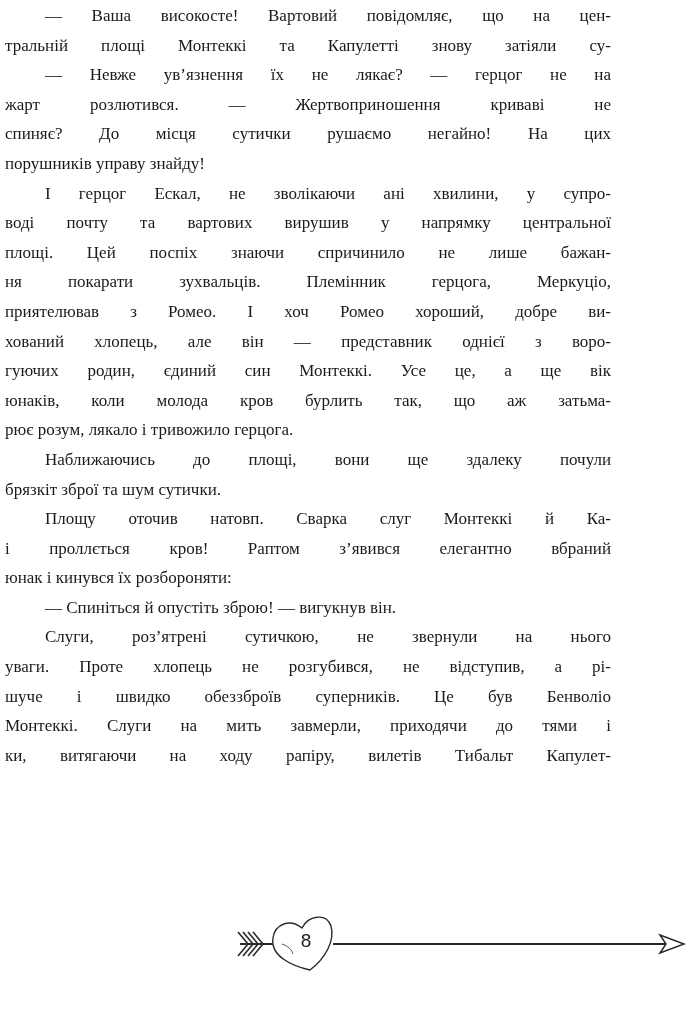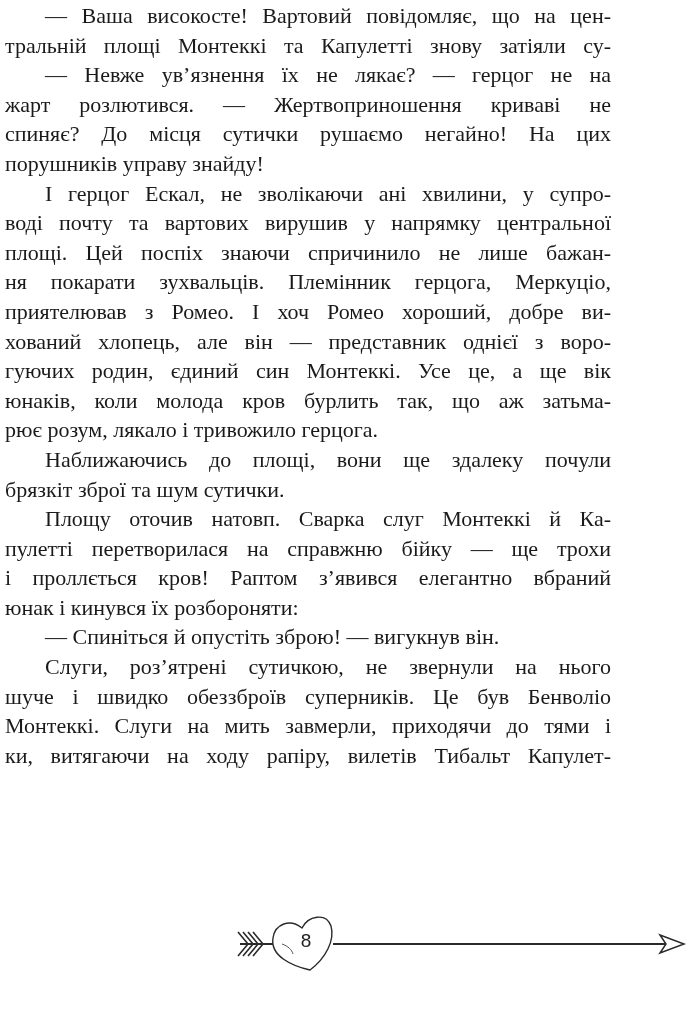--- a/index.html
+++ b/index.html
@@ -3,21 +3,21 @@
 <meta charset="utf-8">
 <style>
   html, body { margin: 0; padding: 0; background: #ffffff; }
   body { width: 690px; height: 1024px; position: relative; overflow: hidden; }
   .page-text {
     position: absolute;
     left: 5px;
     top: 1px;
     width: 606px;
     font-family: "Liberation Serif", "DejaVu Serif", serif;
-    font-size: 22px;
+    font-size: 17px;
     line-height: 29.6px;
     color: #1a1a1a;
   }
   .line {
     display: block;
     white-space: nowrap;
     text-align: justify;
     text-align-last: justify;
     height: 29.6px;
   }
@@ -56,25 +56,25 @@
   <span class="line">площі. Цей поспіх знаючи спричинило не лише бажан-</span>
   <span class="line">ня покарати зухвальців. Племінник герцога, Меркуціо,</span>
   <span class="line">приятелював з Ромео. І хоч Ромео хороший, добре ви-</span>
   <span class="line">хований хлопець, але він — представник однієї з воро-</span>
   <span class="line">гуючих родин, єдиний син Монтеккі. Усе це, а ще вік</span>
   <span class="line">юнаків, коли молода кров бурлить так, що аж затьма-</span>
   <span class="line last">рює розум, лякало і тривожило герцога.</span>
   <span class="line indent">Наближаючись до площі, вони ще здалеку почули</span>
   <span class="line last">брязкіт зброї та шум сутички.</span>
   <span class="line indent">Площу оточив натовп. Сварка слуг Монтеккі й Ка-</span>
-  <span class="line">пулетті перетворилася на справжню бійку — ще трохи</span>
   <span class="line">і проллється кров! Раптом з’явився елегантно вбраний</span>
   <span class="line last">юнак і кинувся їх розбороняти:</span>
   <span class="line indent last">— Спиніться й опустіть зброю! — вигукнув він.</span>
   <span class="line indent">Слуги, роз’ятрені сутичкою, не звернули на нього</span>
+  <span class="line">уваги. Проте хлопець не розгубився, не відступив, а рі-</span>
   <span class="line">шуче і швидко обеззброїв суперників. Це був Бенволіо</span>
   <span class="line">Монтеккі. Слуги на мить завмерли, приходячи до тями і</span>
   <span class="line">ки, витягаючи на ходу рапіру, вилетів Тибальт Капулет-</span>
 </div>
 
 <svg class="ornament" viewBox="0 0 460 72" xmlns="http://www.w3.org/2000/svg">
   <g fill="none" stroke="#2a2a2a" stroke-width="1.6">
     <path d="M8 24 L18 36 L8 48"></path>
     <path d="M13 24 L23 36 L13 48"></path>
     <path d="M18 24 L28 36 L18 48"></path>

